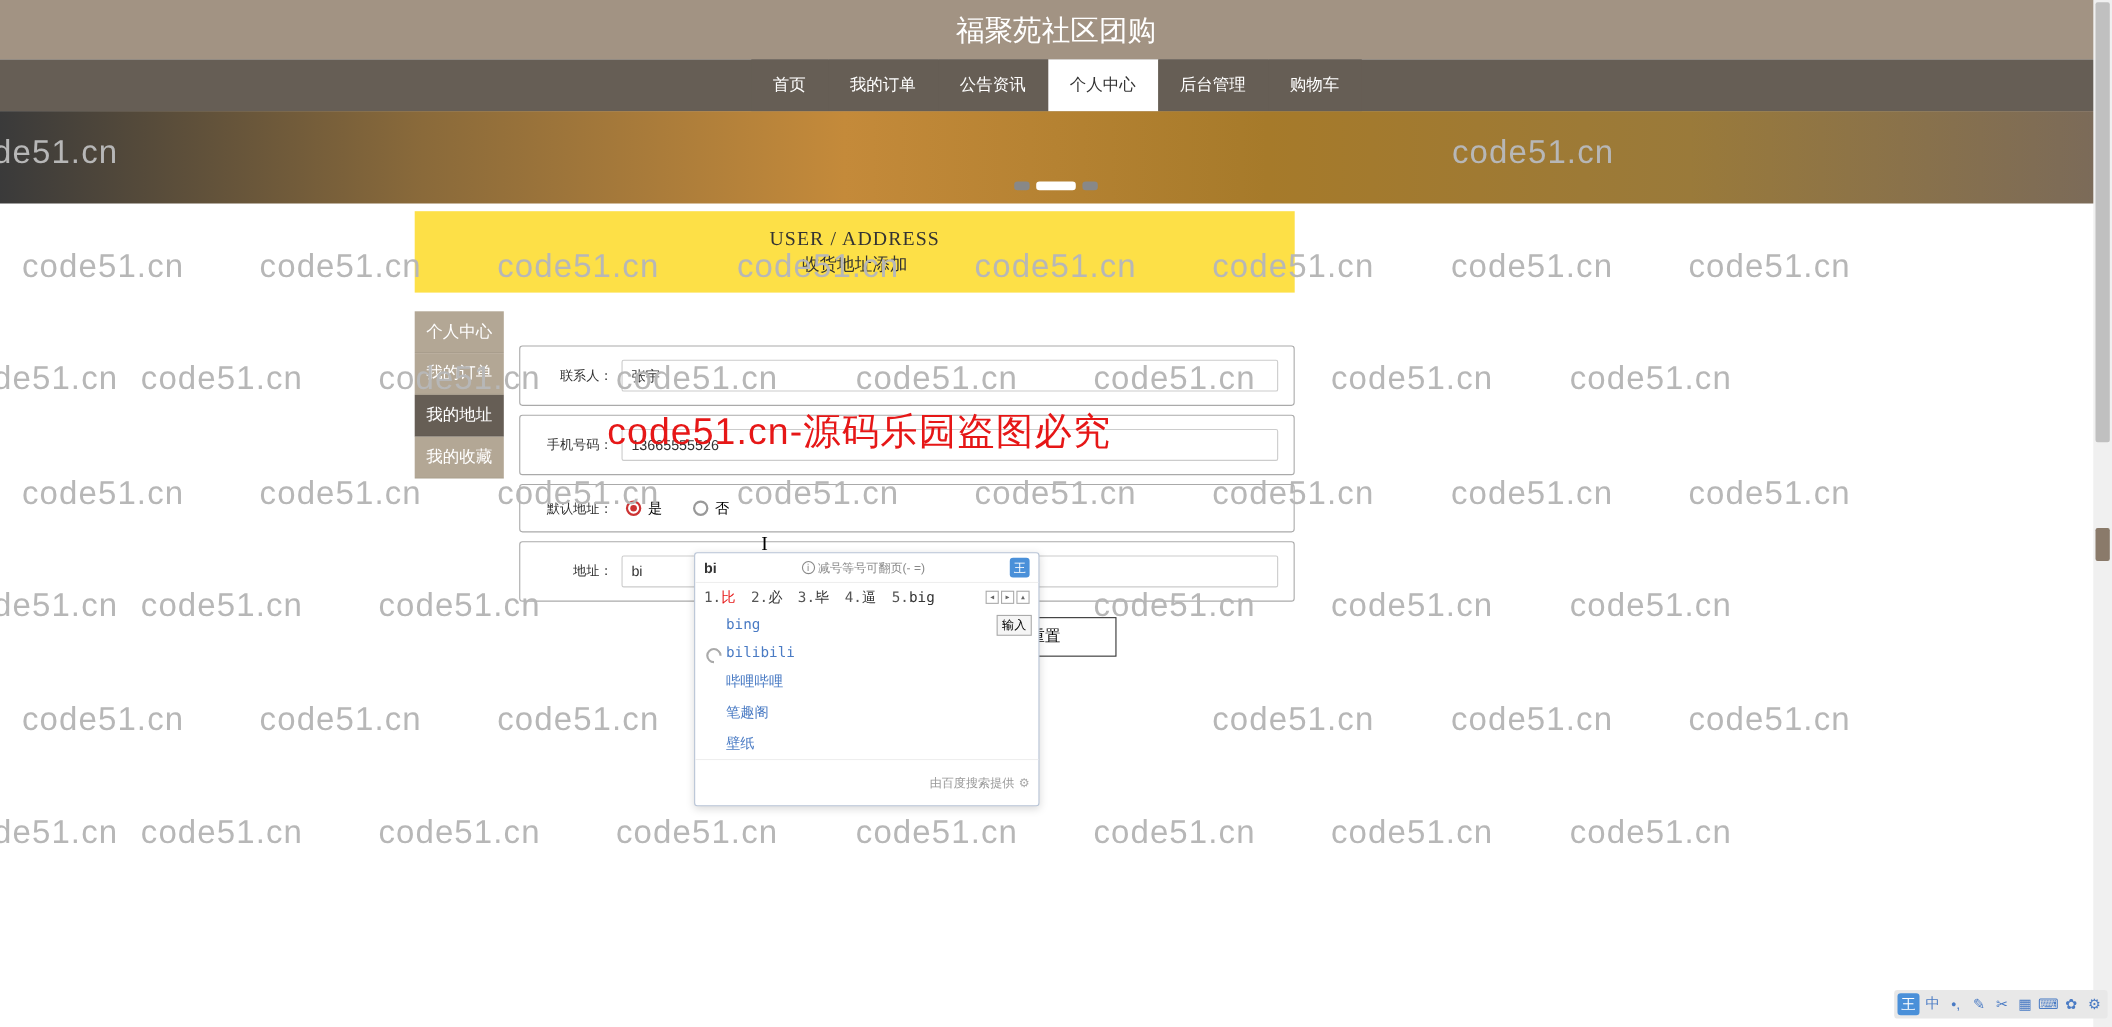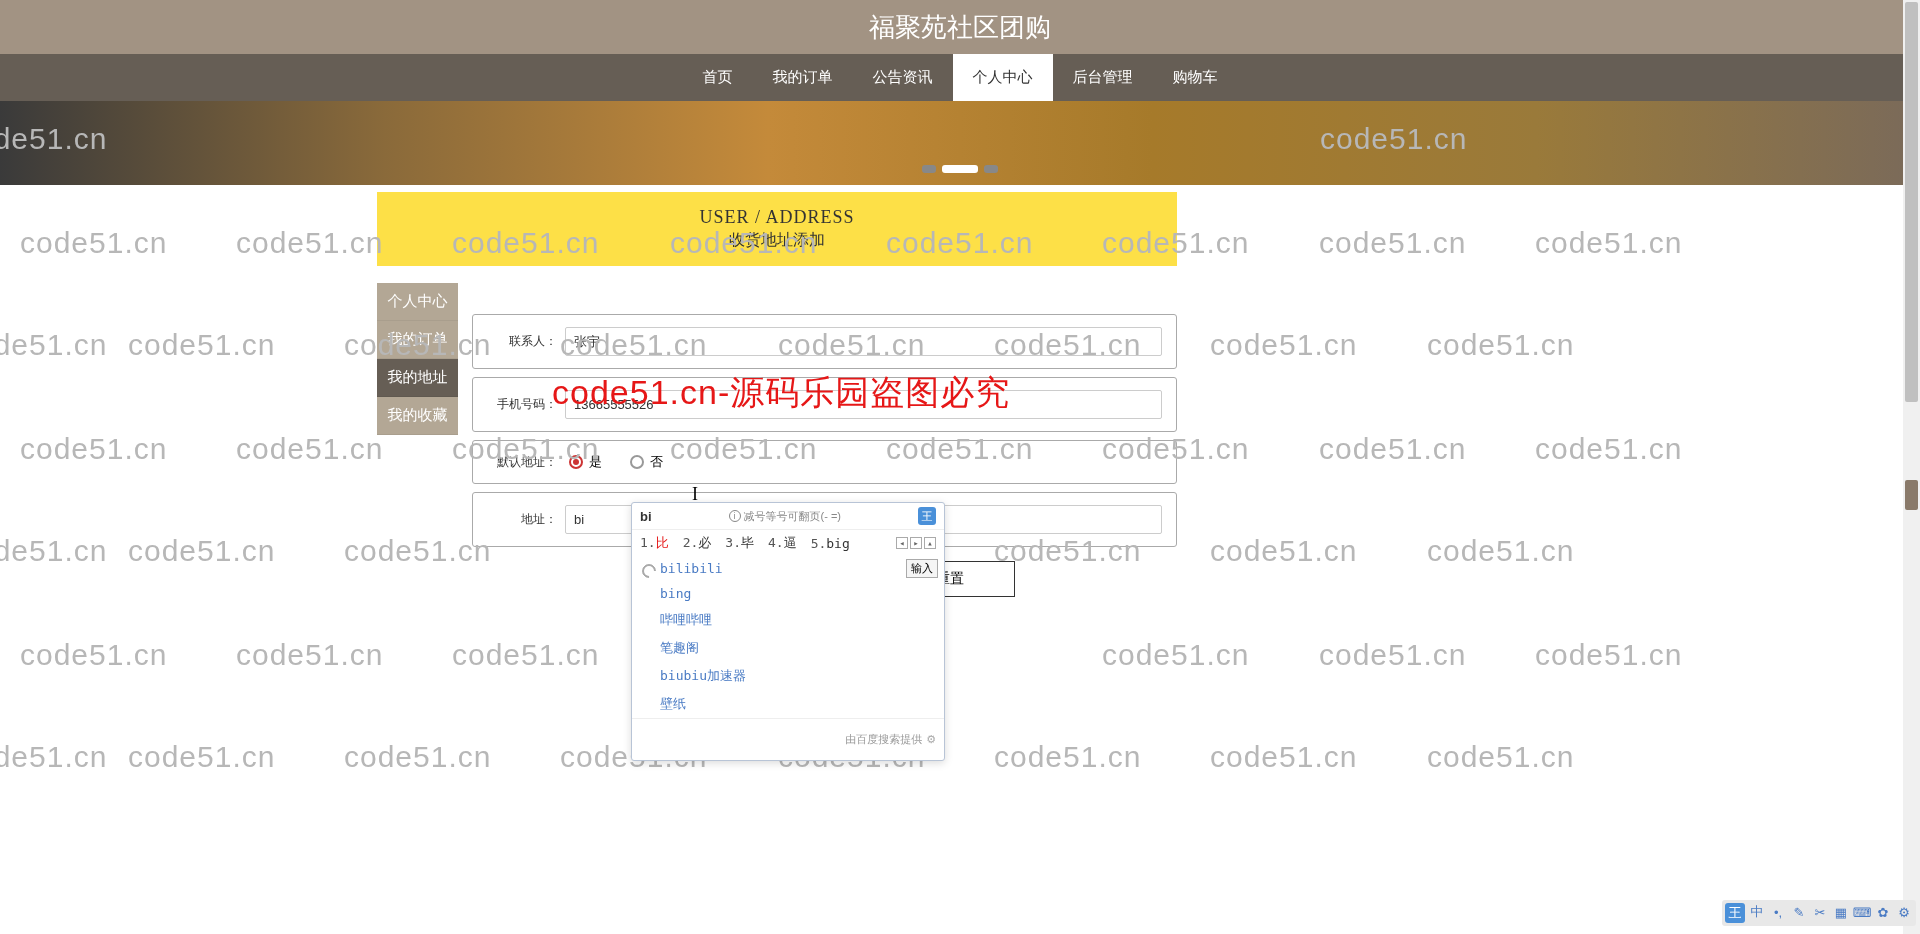--- a/index.html
+++ b/index.html
@@ -228,25 +228,24 @@
       <span class="ime-cand"><span class="idx">4.</span><span class="ch">逼</span></span>
       <span class="ime-cand"><span class="idx">5.</span><span class="ch">big</span></span>
       <div class="ime-pager">
         <span>◂</span>
         <span>▸</span>
         <span>▴</span>
       </div>
     </div>
   <div class="ime-input-btn">输入</div>
   <div class="ime-suggestions" id="ime-sugs">
+      <div class="ime-sug">bing</div>
       <div class="ime-sug first">bilibili</div>
-      <div class="ime-sug">bing</div>
       <div class="ime-sug">哔哩哔哩</div>
       <div class="ime-sug">笔趣阁</div>
-      <div class="ime-sug">biubiu加速器</div>
       <div class="ime-sug">壁纸</div>
     </div>
   <div class="ime-footer">
     <span>由百度搜索提供</span>
     <span class="ime-gear">⚙</span>
   </div>
 </div>
 
 <div class="scrollbar-v">
   <div class="scrollbar-thumb"></div>

